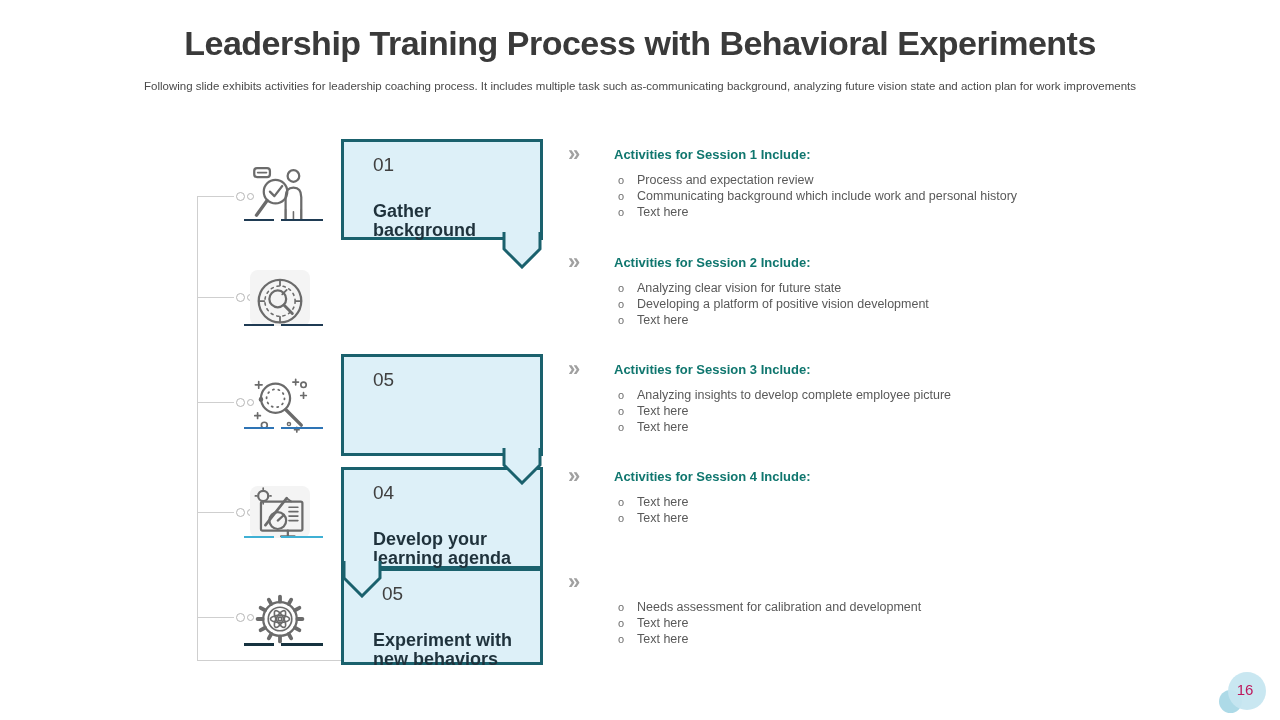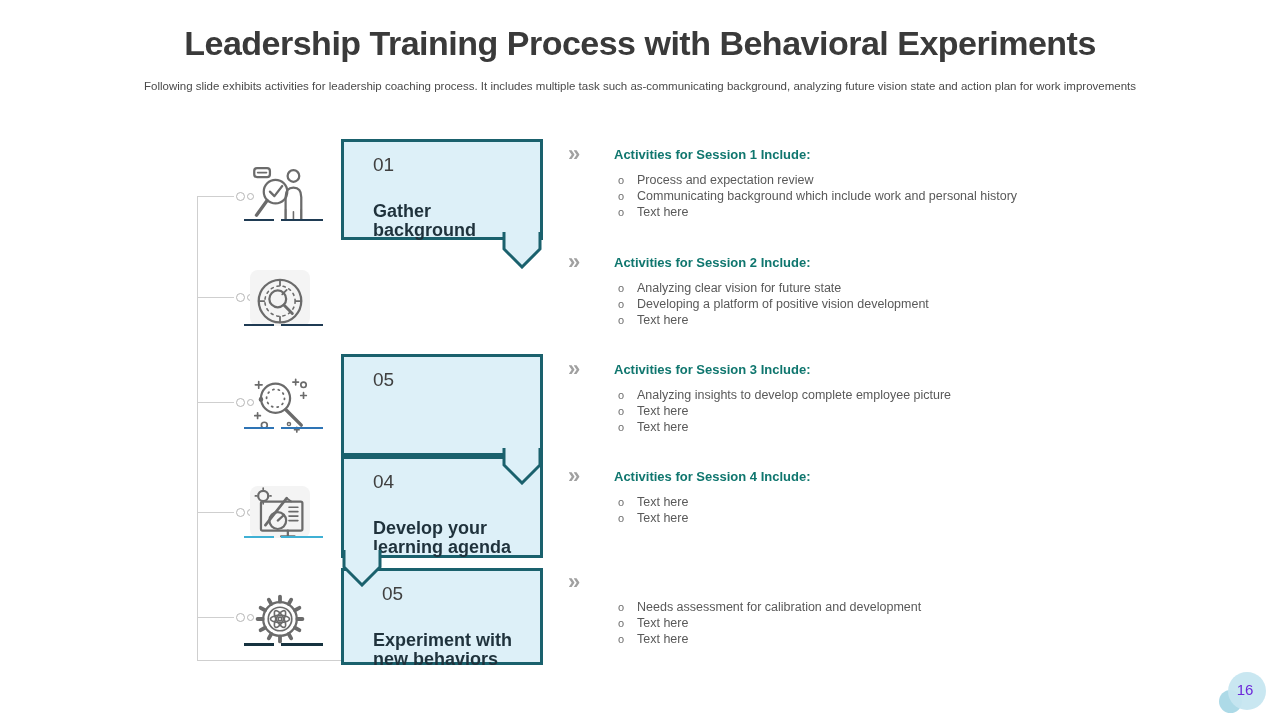--- a/index.html
+++ b/index.html
@@ -42,21 +42,21 @@
   .session li::before{content:"o";position:absolute;left:0;top:0;font-size:11px;color:#6e6e6e;}
 
   
   .footer{position:absolute;top:688px;left:0;width:1280px;text-align:center;
           font-size:13px;color:#7f7f7f;}
   .bubble-small{position:absolute;left:1219px;top:690px;width:23px;height:23px;border-radius:50%;
                 background:#9fd3e3;opacity:0.85;}
   .bubble-big{position:absolute;left:1228px;top:672px;width:38px;height:38px;border-radius:50%;
               background:#c6e6f0;opacity:0.95;}
   .page-num{position:absolute;left:1226px;top:681px;width:38px;text-align:center;
-            font-size:15px;color:#6d28d9;}
+            font-size:15px;color:#be185d;}
 
   .lineart{stroke:#6b6b6b;stroke-width:2;fill:none;stroke-linecap:round;stroke-linejoin:round;}
 </style>
 </head>
 <body>
 
 <div class="slide">
 
   <div class="title">Leadership Training Process with Behavioral Experiments</div>
   <div class="subtitle">Following slide exhibits activities for leadership coaching process. It includes multiple task such as-communicating background, analyzing future vision state and action plan for work improvements</div>
@@ -201,21 +201,21 @@
 
 
   <div class="step-box" style="top:354px;height:102px;z-index:3">
     <div class="step-num">05</div>
     <svg class="chevron right" viewBox="0 0 42 37">
       <polygon points="3,0 3,17 21,35 39,17 39,0" fill="#ddf0f8"></polygon>
       <polyline points="3,0 3,17 21,35 39,17 39,0" fill="none" stroke="#1a616d" stroke-width="3"></polyline>
     </svg>
   </div>
 
-  <div class="step-box" style="top:456px;height:102px;z-index:2">
+  <div class="step-box" style="top:467px;height:102px;z-index:2">
     <div class="step-num">04</div>
     <div class="step-label">Develop your learning agenda</div>
     <svg class="chevron left" viewBox="0 0 42 37">
       <polygon points="3,0 3,17 21,35 39,17 39,0" fill="#ddf0f8"></polygon>
       <polyline points="3,0 3,17 21,35 39,17 39,0" fill="none" stroke="#1a616d" stroke-width="3"></polyline>
     </svg>
   </div>
 
   <div class="step-box" style="top:568px;height:97px;z-index:1;padding-left:38px">
     <div class="step-num">05</div>

